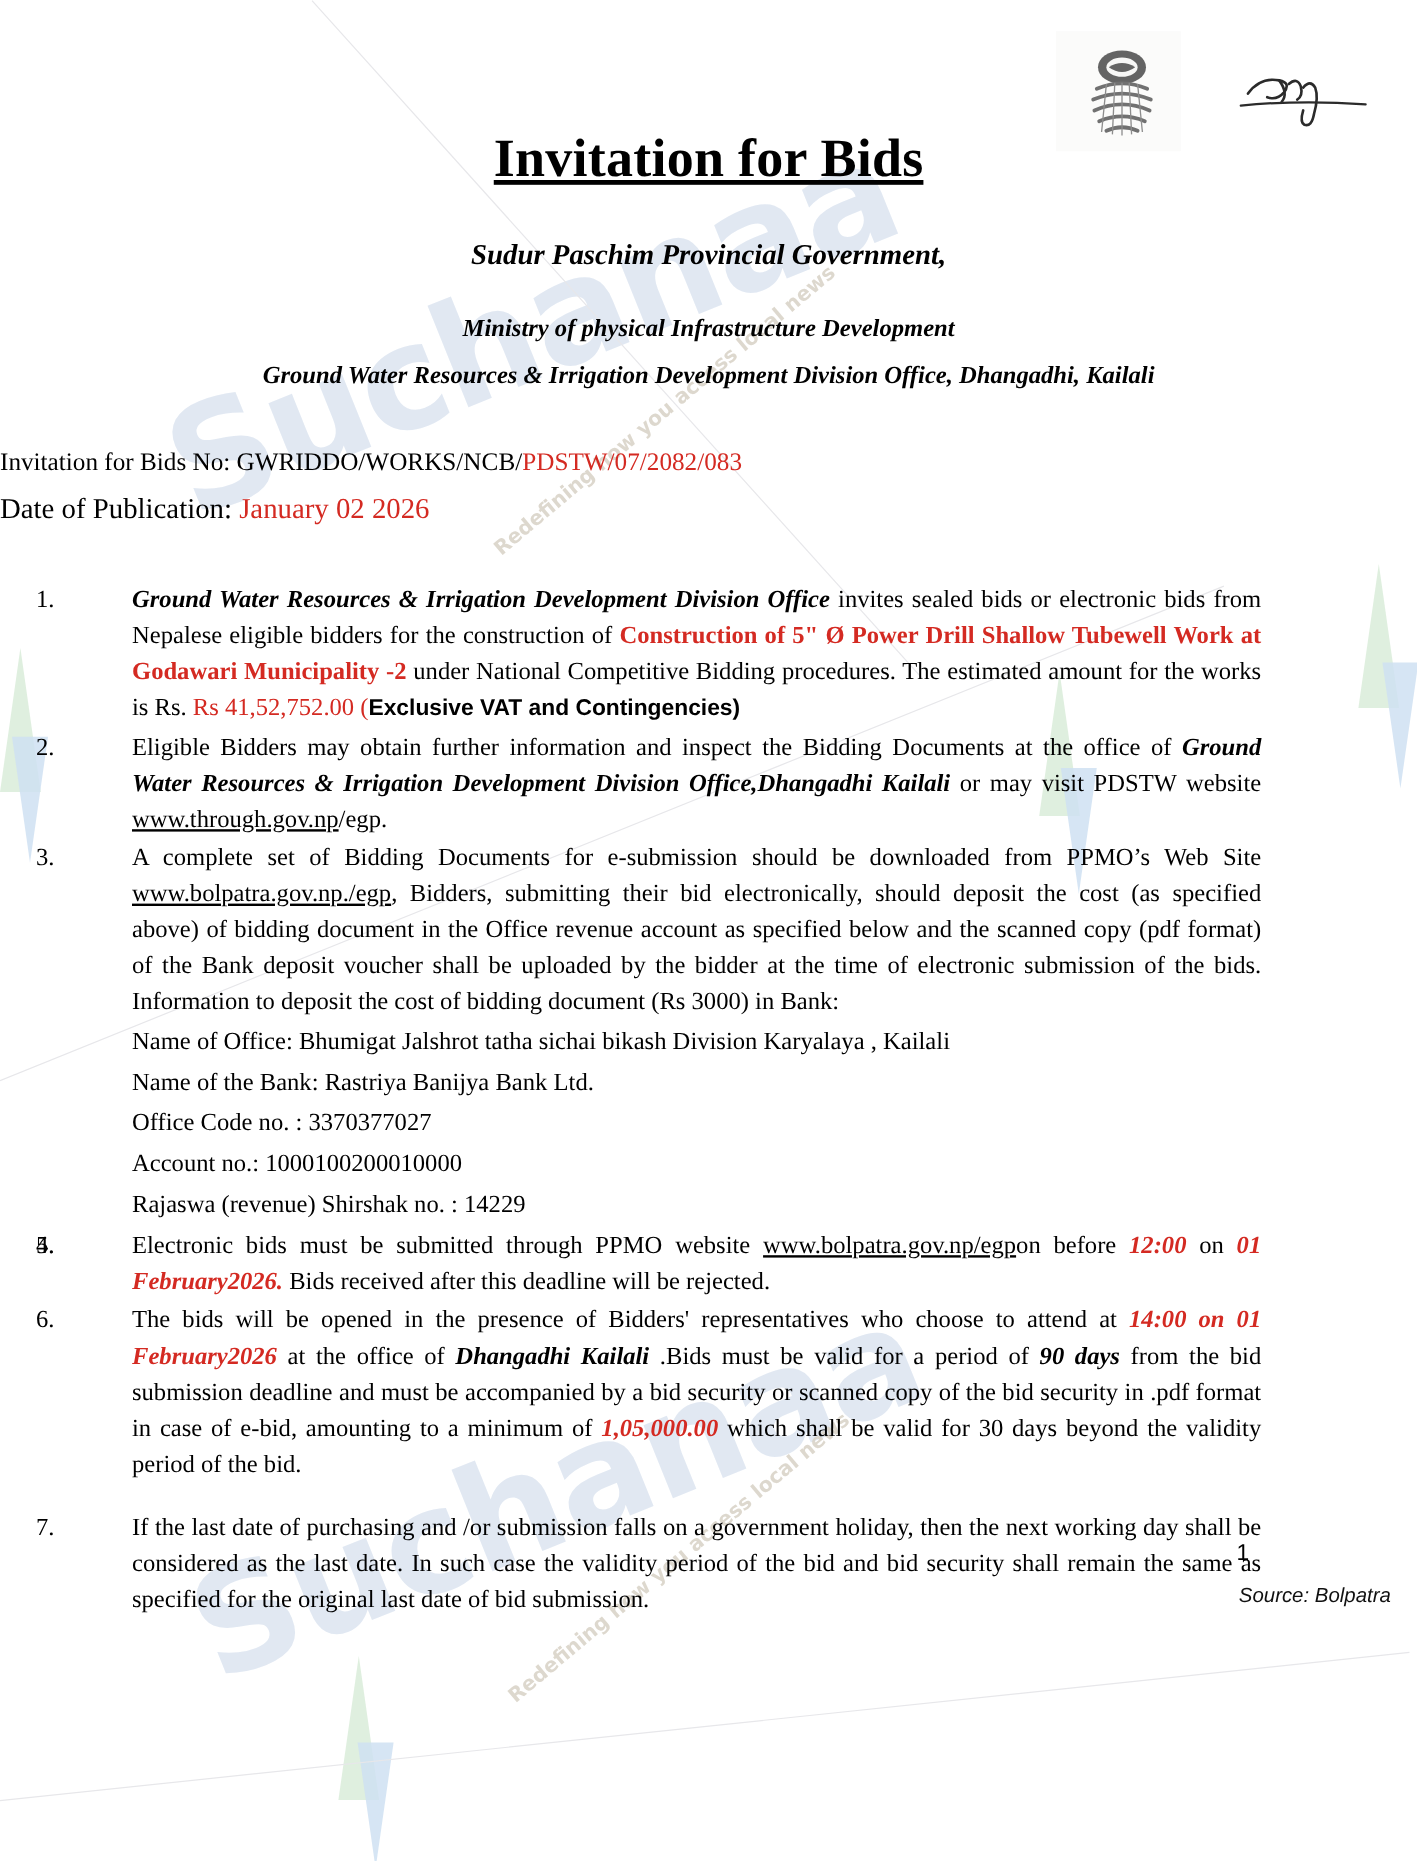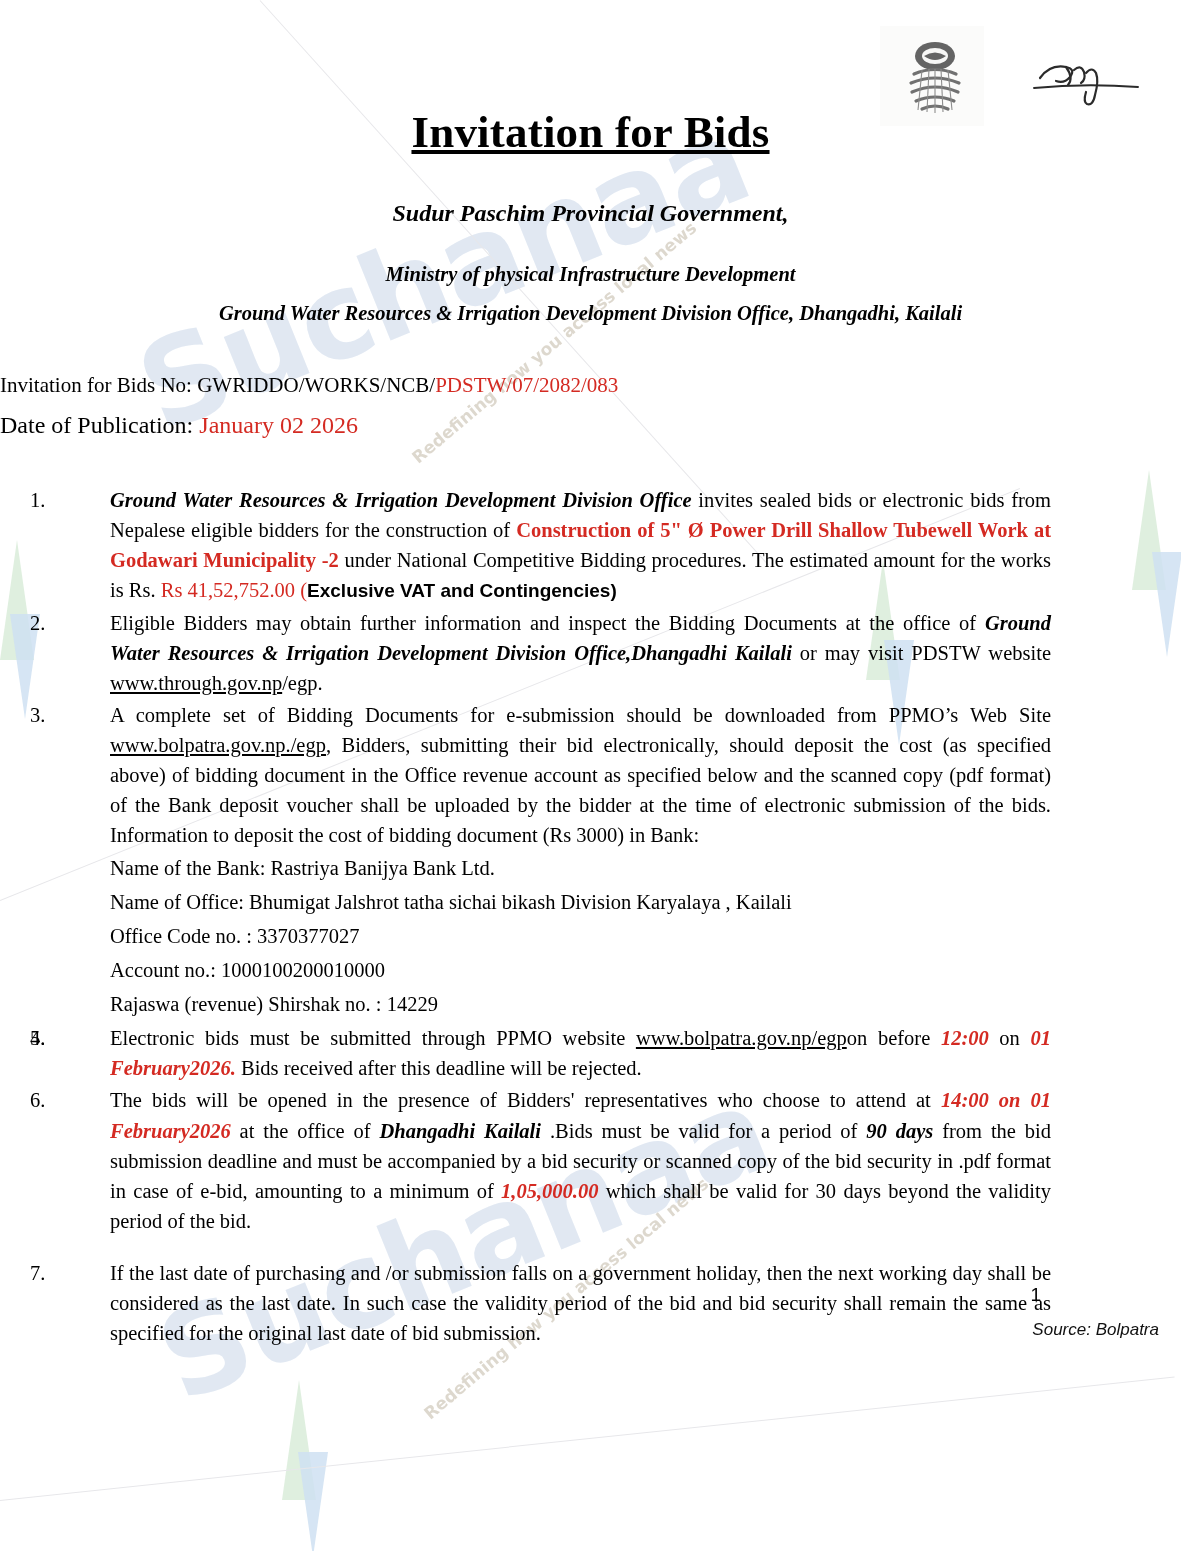--- a/index.html
+++ b/index.html
@@ -258,22 +258,22 @@
 
     <div class="ref-block">
       <div class="ref-no"><span>Invitation for Bids No: GWRIDDO/WORKS/NCB/</span><span class="red">PDSTW/07/2082/083</span></div>
       <div class="ref-date"><span>Date of Publication: </span><span class="red">January 02 2026</span></div>
     </div>
 
     <ol class="clauses" id="clause-list">
         <li class="c1"><span class="num">1.</span><span><span class="bi">Ground Water Resources &amp; Irrigation Development Division Office</span><span> invites sealed bids or electronic bids from Nepalese eligible bidders for the construction of </span><span class="redb">Construction of 5" Ø Power Drill Shallow Tubewell Work at Godawari Municipality -2</span><span> under National Competitive Bidding procedures. The estimated amount for the works is Rs. </span><span class="red">Rs 41,52,752.00 (</span><span class="b-sans">Exclusive VAT and Contingencies)</span></span></li>
         <li class="c2"><span class="num">2.</span><span><span>Eligible Bidders may obtain further information and inspect the Bidding Documents at the office of </span><span class="bi">Ground Water Resources &amp; Irrigation Development Division Office,Dhangadhi Kailali</span><span> or may visit PDSTW website </span><span class="ul">www.through.gov.np</span><span>/egp.</span></span></li>
         <li class="c3"><span class="num">3.</span><span><span>A complete set of Bidding Documents for e-submission should be downloaded from PPMO’s Web Site </span><span class="ul">www.bolpatra.gov.np./egp</span><span>, Bidders, submitting their bid electronically, should deposit the cost (as specified above) of bidding document in the Office revenue account as specified below and the scanned copy (pdf format) of the Bank deposit voucher shall be uploaded by the bidder at the time of electronic submission of the bids. Information to deposit the cost of bidding document (Rs 3000) in Bank:</span></span><div class="bankinfo">
+            <div>Name of Office: Bhumigat Jalshrot tatha sichai bikash Division Karyalaya , Kailali</div>
             <div>Name of the Bank: Rastriya Banijya Bank Ltd.</div>
-            <div>Name of Office: Bhumigat Jalshrot tatha sichai bikash Division Karyalaya , Kailali</div>
             <div> Office Code no. : 3370377027</div>
             <div>Account no.: 1000100200010000</div>
             <div>Rajaswa (revenue) Shirshak no. : 14229</div>
           </div></li>
         <li class="c4"><span class="num">4.</span></li>
         <li class="c5"><span class="num">5.</span><span><span>Electronic bids must be submitted through PPMO website </span><span class="ul">www.bolpatra.gov.np/egp</span><span>on before </span><span class="redbi">12:00</span><span> on </span><span class="redbi">01 February2026.</span><span> Bids received after this deadline will be rejected.</span></span></li>
         <li class="c6"><span class="num">6.</span><span><span>The bids will be opened in the presence of Bidders' representatives who choose to attend at </span><span class="redbi">14:00 on 01 February2026</span><span> at the office of </span><span class="bi">Dhangadhi Kailali</span><span> .Bids must be valid for a period of </span><span class="bi">90 days</span><span> from the bid submission deadline and must be accompanied by a bid security or scanned copy of the bid security in .pdf format in case of e-bid, amounting to a minimum of </span><span class="redbi">1,05,000.00</span><span> which shall be valid for 30 days beyond the validity period of the bid.</span></span></li>
         <li class="c7"><span class="num">7.</span><span><span>If the last date of purchasing and /or submission falls on a government holiday, then the next working day shall be considered as the last date. In such case the validity period of the bid and bid security shall remain the same as specified for the original last date of bid submission.</span></span></li>
       </ol>
 

